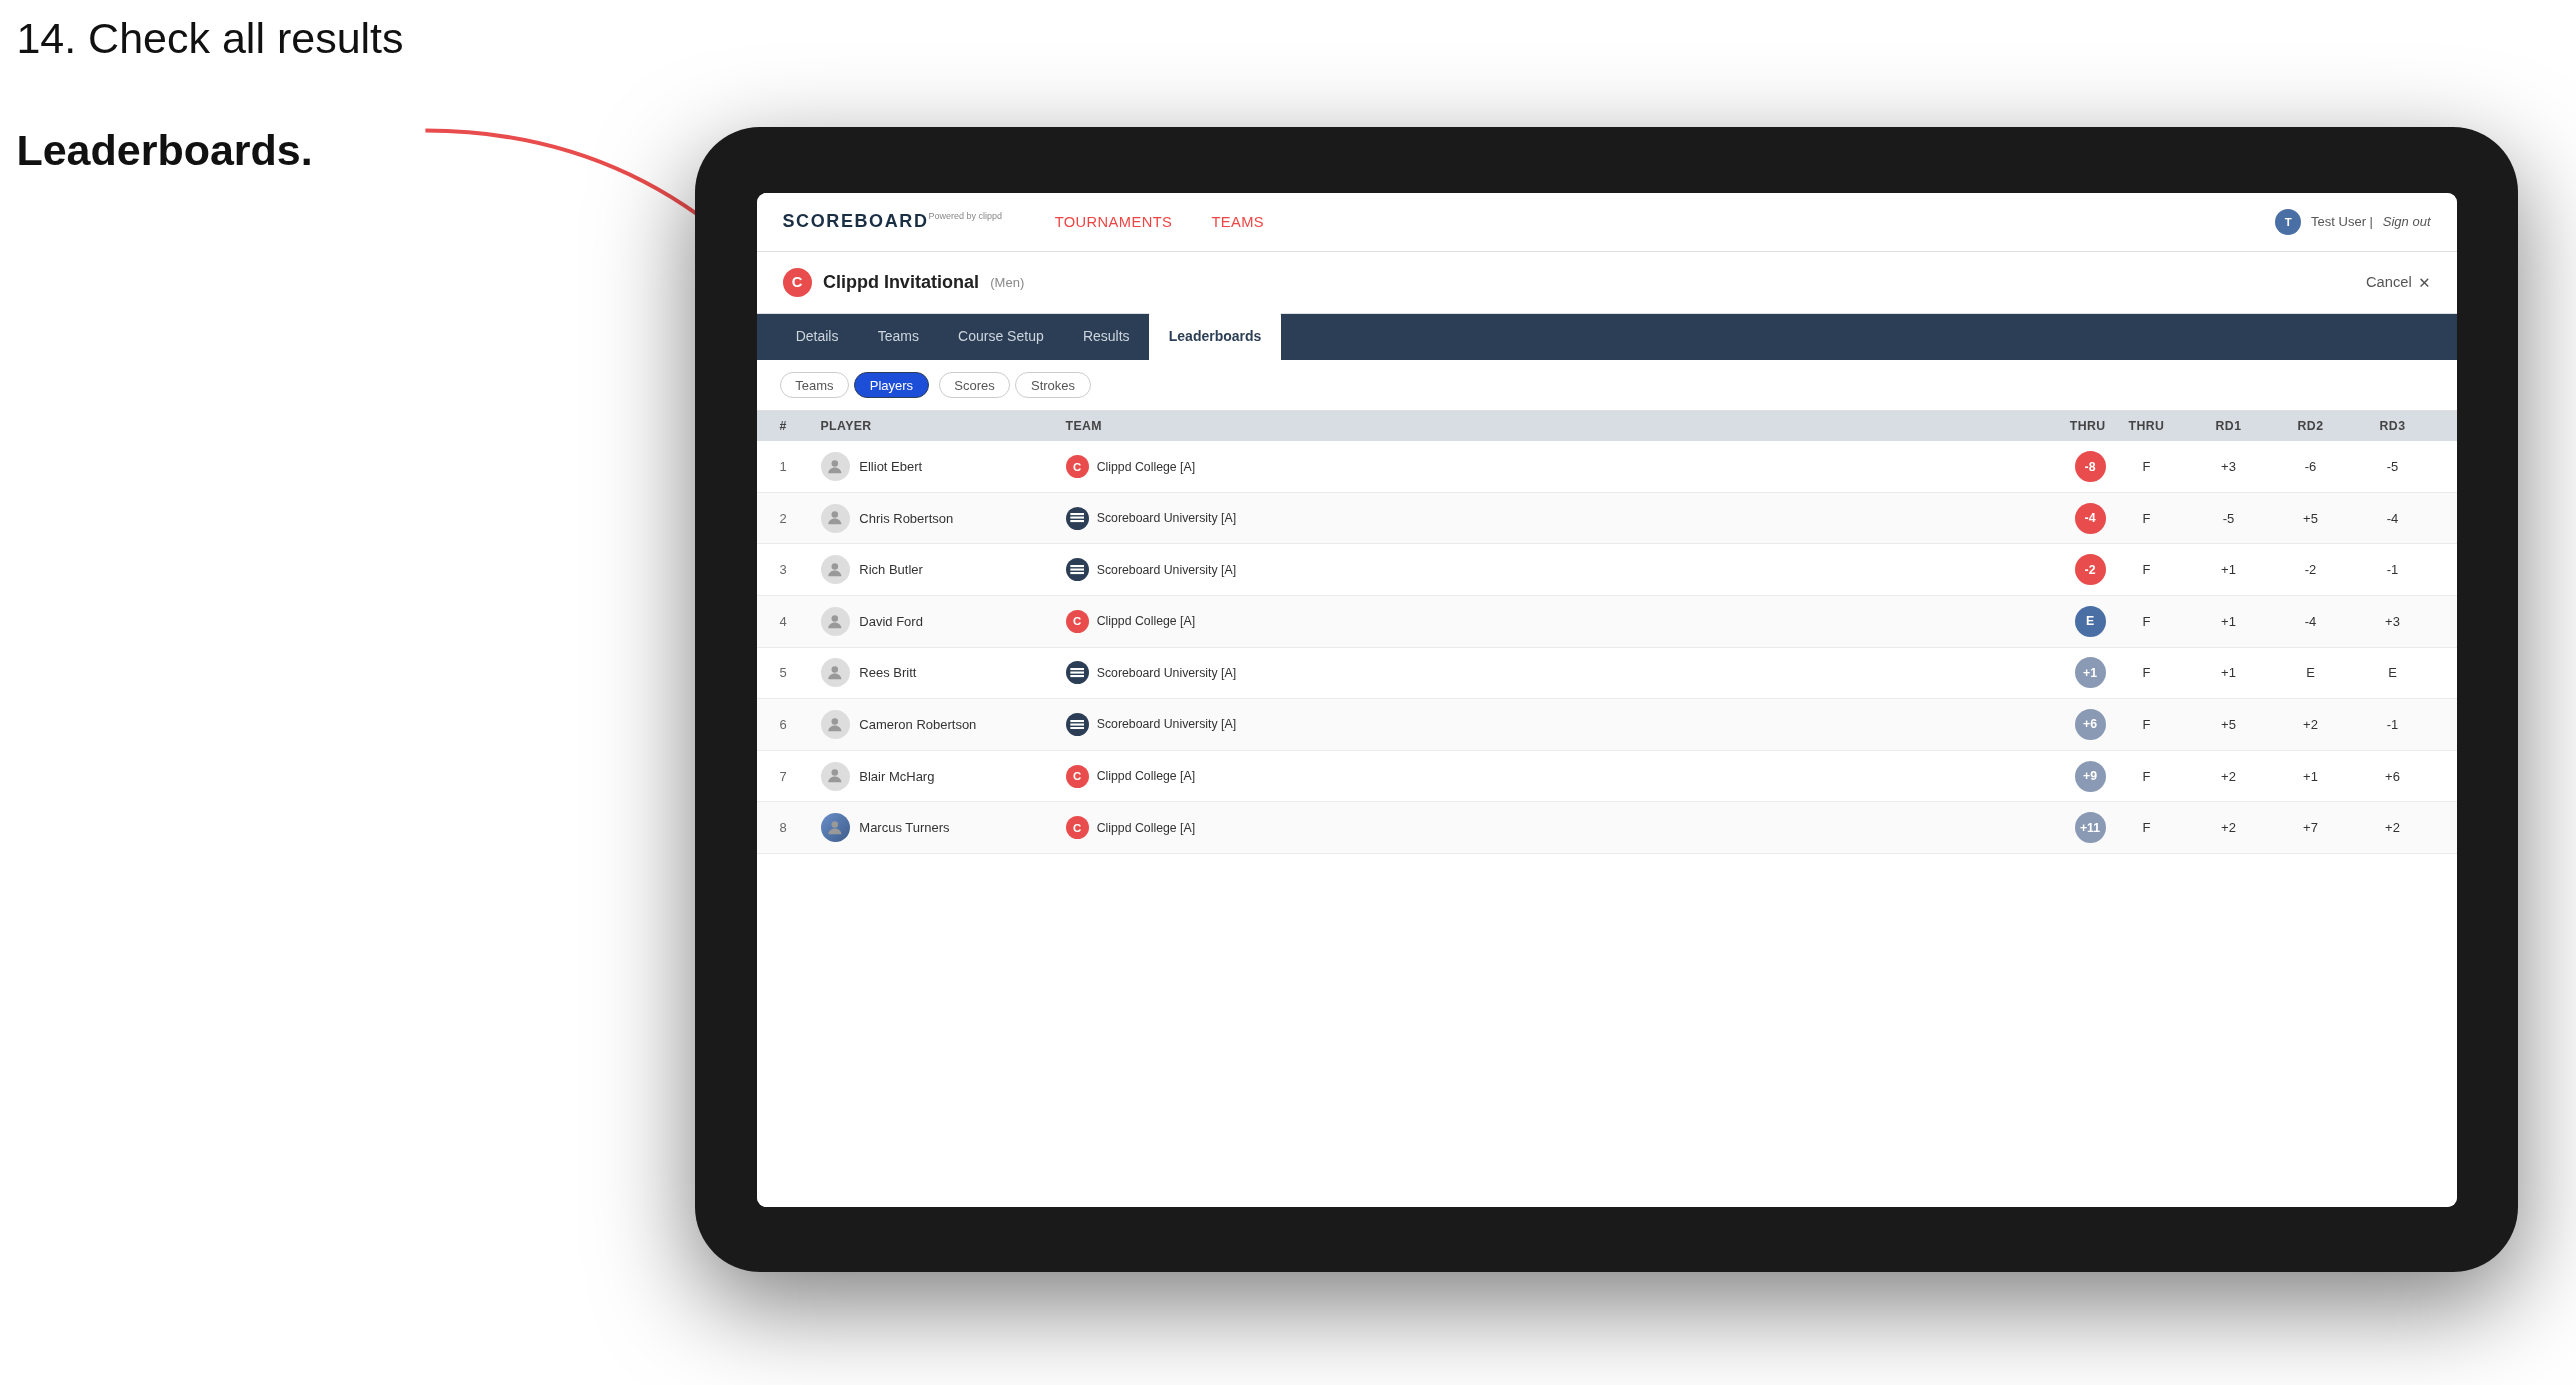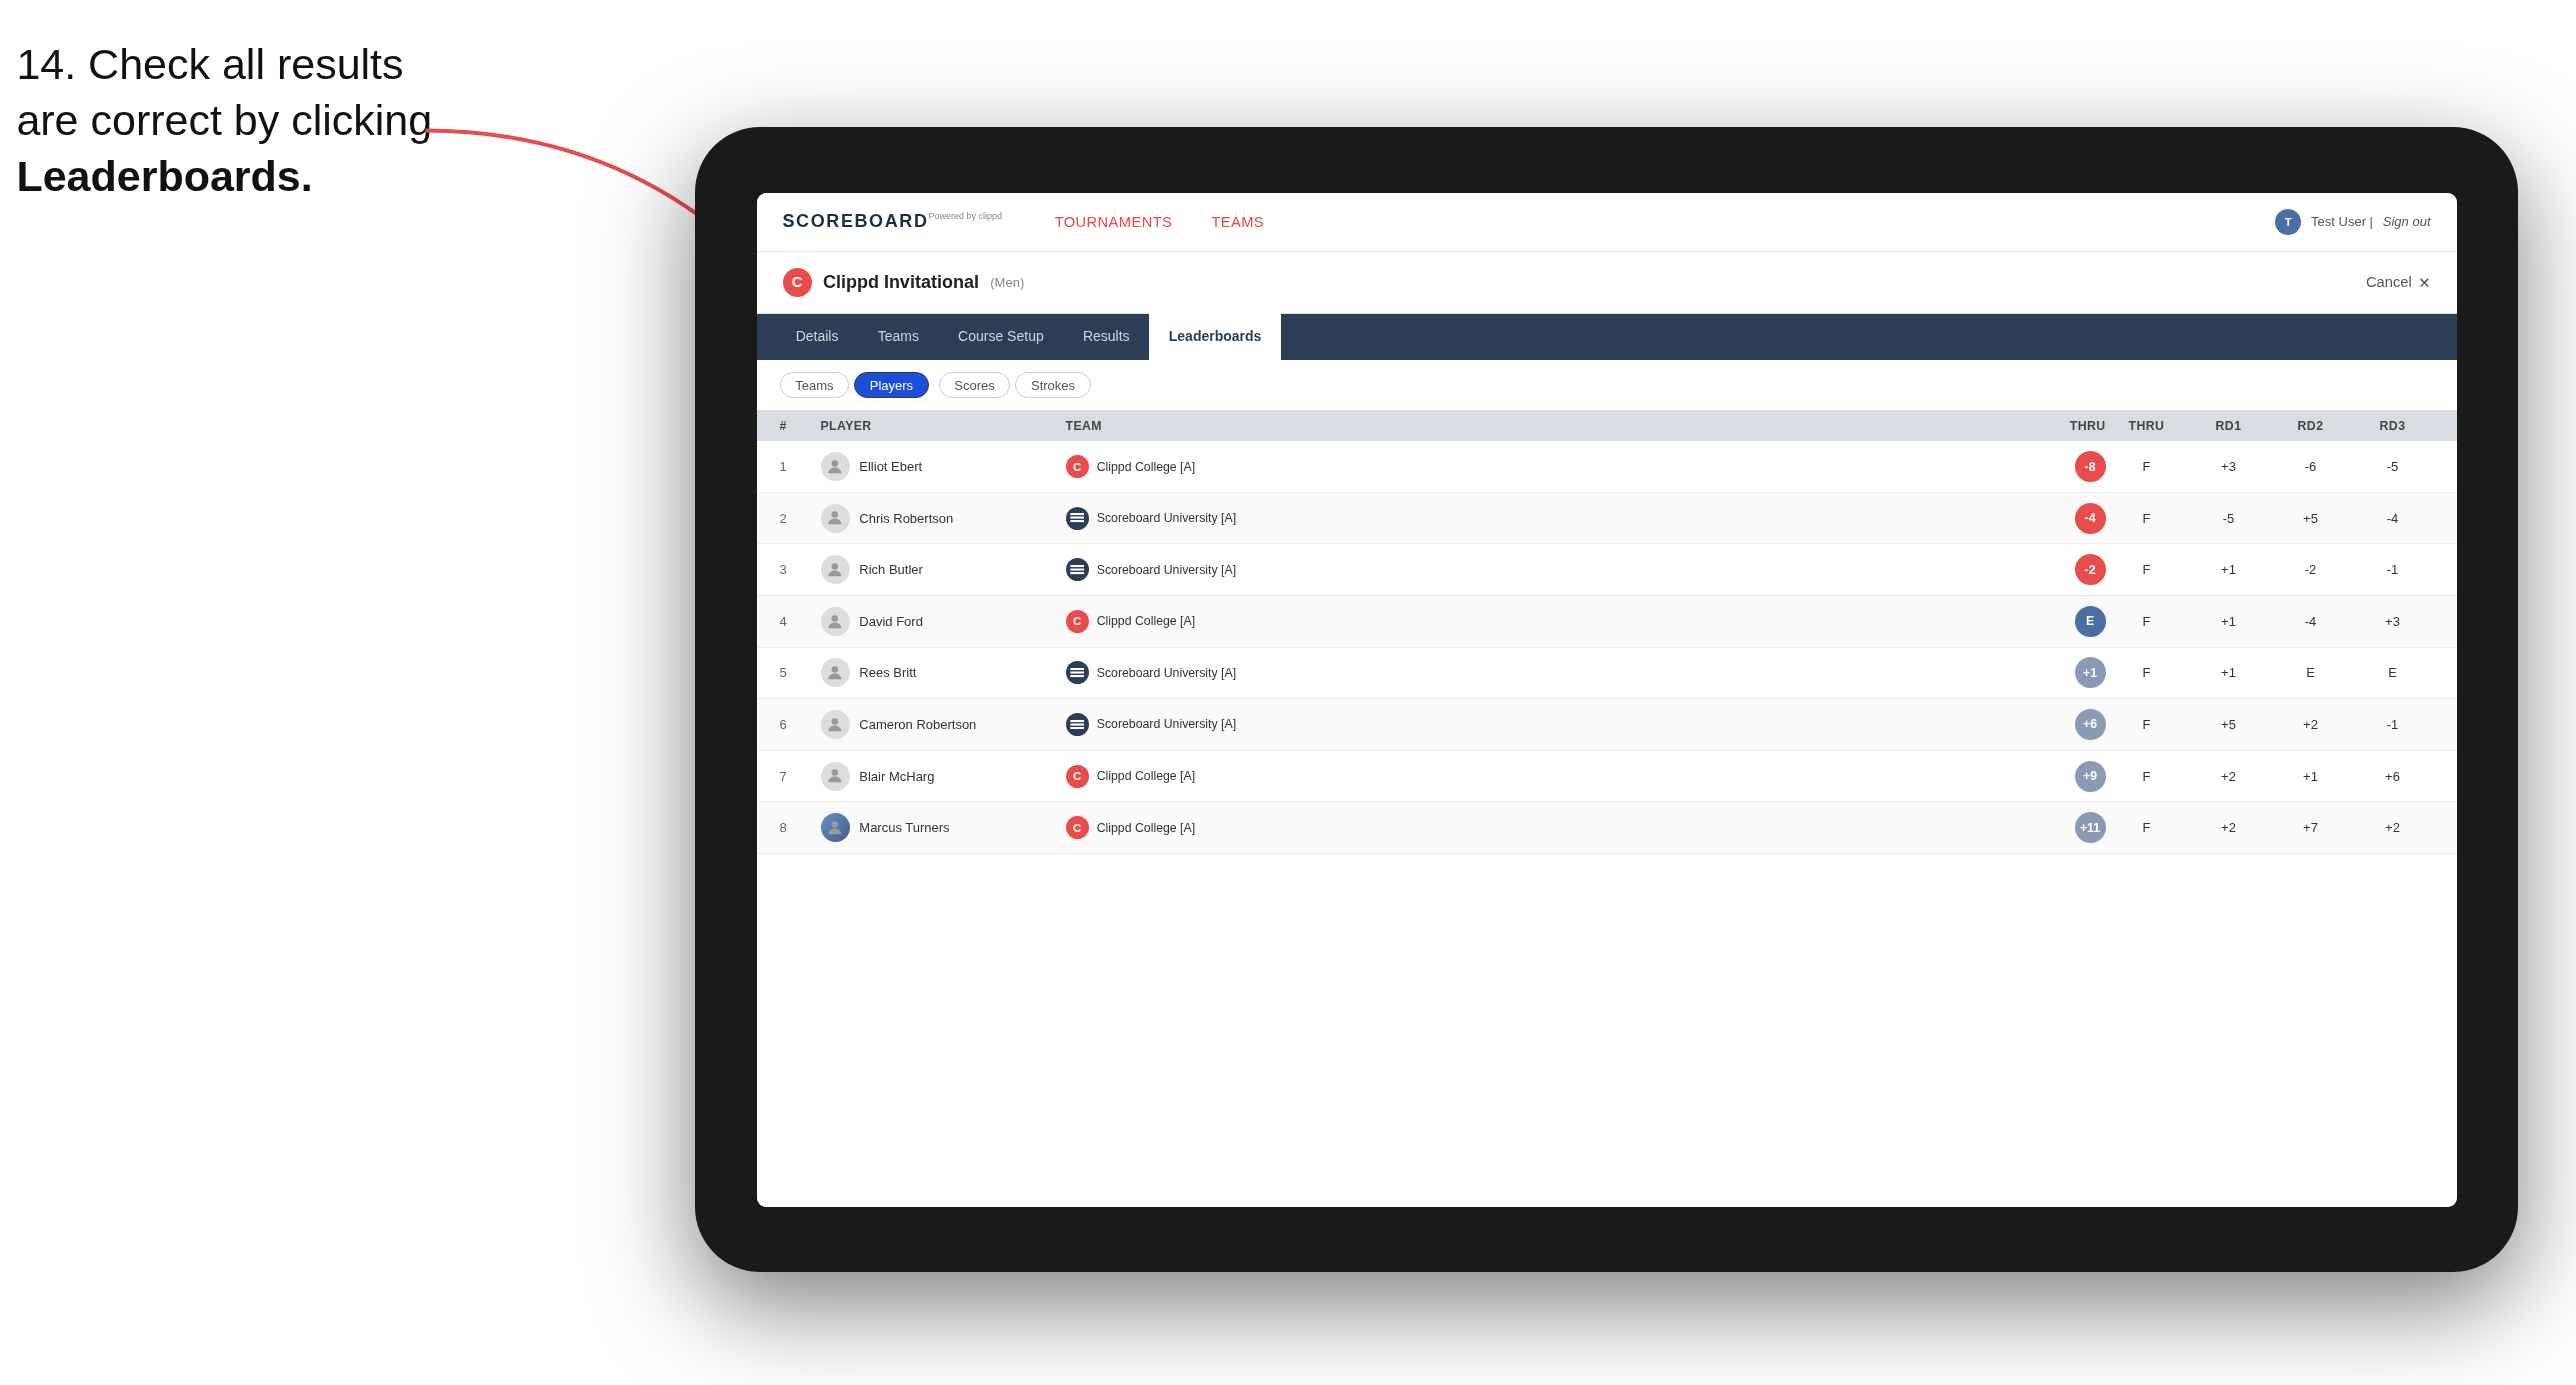--- a/index.html
+++ b/index.html
@@ -8,21 +8,21 @@
       font-family: -apple-system, BlinkMacSystemFont, 'Segoe UI', Arial, sans-serif;
       width: 2576px;
       height: 1386px;
       overflow: hidden;
       position: relative;
     }
 
     
     .instruction {
       position: absolute;
-      top: 37px;
+      top: 11px;
       left: 16.4px;
       font-size: 43px;
       line-height: 1.3;
       color: #111;
       max-width: 572px;
     }
     .instruction strong { font-weight: 800; }
 
     
     .arrow-container {
@@ -311,21 +311,21 @@
     .score-blue { background: #4a6fa5; }
     .score-gray { background: #8a9ab5; }
     .thru-cell { font-size: 13px; color: #333; }
     .rd-cell { font-size: 13px; color: #333; }
   </style>
 </head>
 <body>
 
 <div class="instruction">
   <span>14. Check all results</span><br>
-  <span>are correct by clicking</span><br>
+  <br>
   <strong>Leaderboards.</strong>
 </div>
 
 <div class="arrow-container">
   <svg viewBox="0 0 500 200" xmlns="http://www.w3.org/2000/svg">
     <defs>
       <marker id="arrowhead" markerWidth="10" markerHeight="7" refX="10" refY="3.5" orient="auto">
         <polygon points="0 0, 10 3.5, 0 7" fill="#e84c4c"></polygon>
       </marker>
     </defs>

